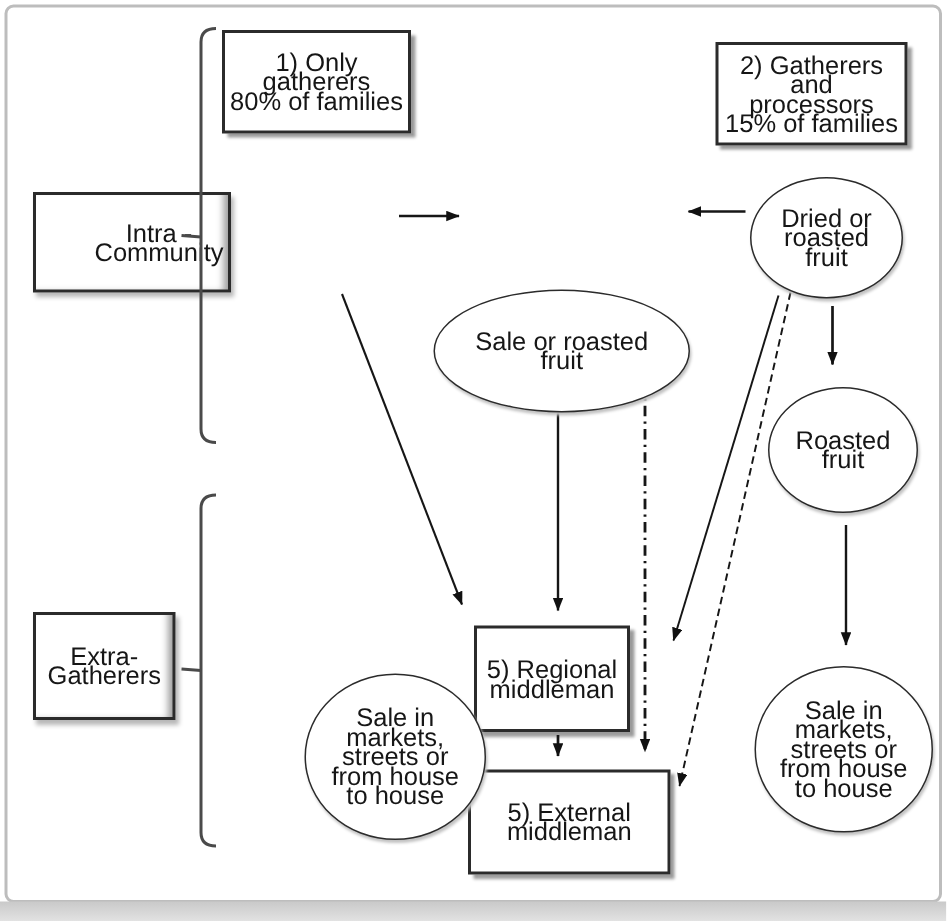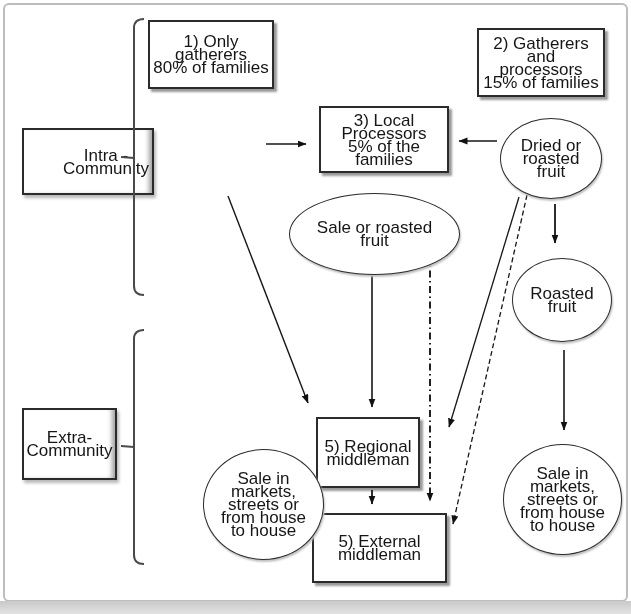--- a/index.html
+++ b/index.html
@@ -35,29 +35,27 @@
 <body>
 
 <div id="stage">
 
   <div class="frame"></div>
   <div class="footer-strip"></div>
 
   <div class="node label-box" style="left:22px;top:128px;width:92px;height:63px;padding-left:36px;">Intra -
 Community</div>
   <div class="node label-box" style="left:22px;top:408px;width:91px;height:68px;">Extra-
-Community</div>
+Gatherers</div>
 
   <div class="node rect" style="left:148px;top:20px;width:122px;height:65px;">1) Only gatherers
 80% of families</div>
   <div class="node rect" style="left:477px;top:28px;width:124px;height:65px;">2) Gatherers and
 processors
 15% of families</div>
-  <div class="node rect" style="left:319px;top:106px;width:126px;height:63px;">3) Local Processors
-5% of the families</div>
   <div class="node rect" style="left:316px;top:417px;width:100px;height:67px;">5) Regional
 middleman</div>
   <div class="node rect" style="left:312px;top:513px;width:131px;height:66px;">5) External
 middleman</div>
 
   <svg class="connectors" width="631" height="614" viewBox="0 0 631 614">
     <defs>
       <marker id="ah" markerUnits="userSpaceOnUse" markerWidth="12" markerHeight="10" refX="8.5" refY="3.5" orient="auto">
         <path d="M0,0 L9,3.5 L0,7 Z" fill="#111"></path>
       </marker>

